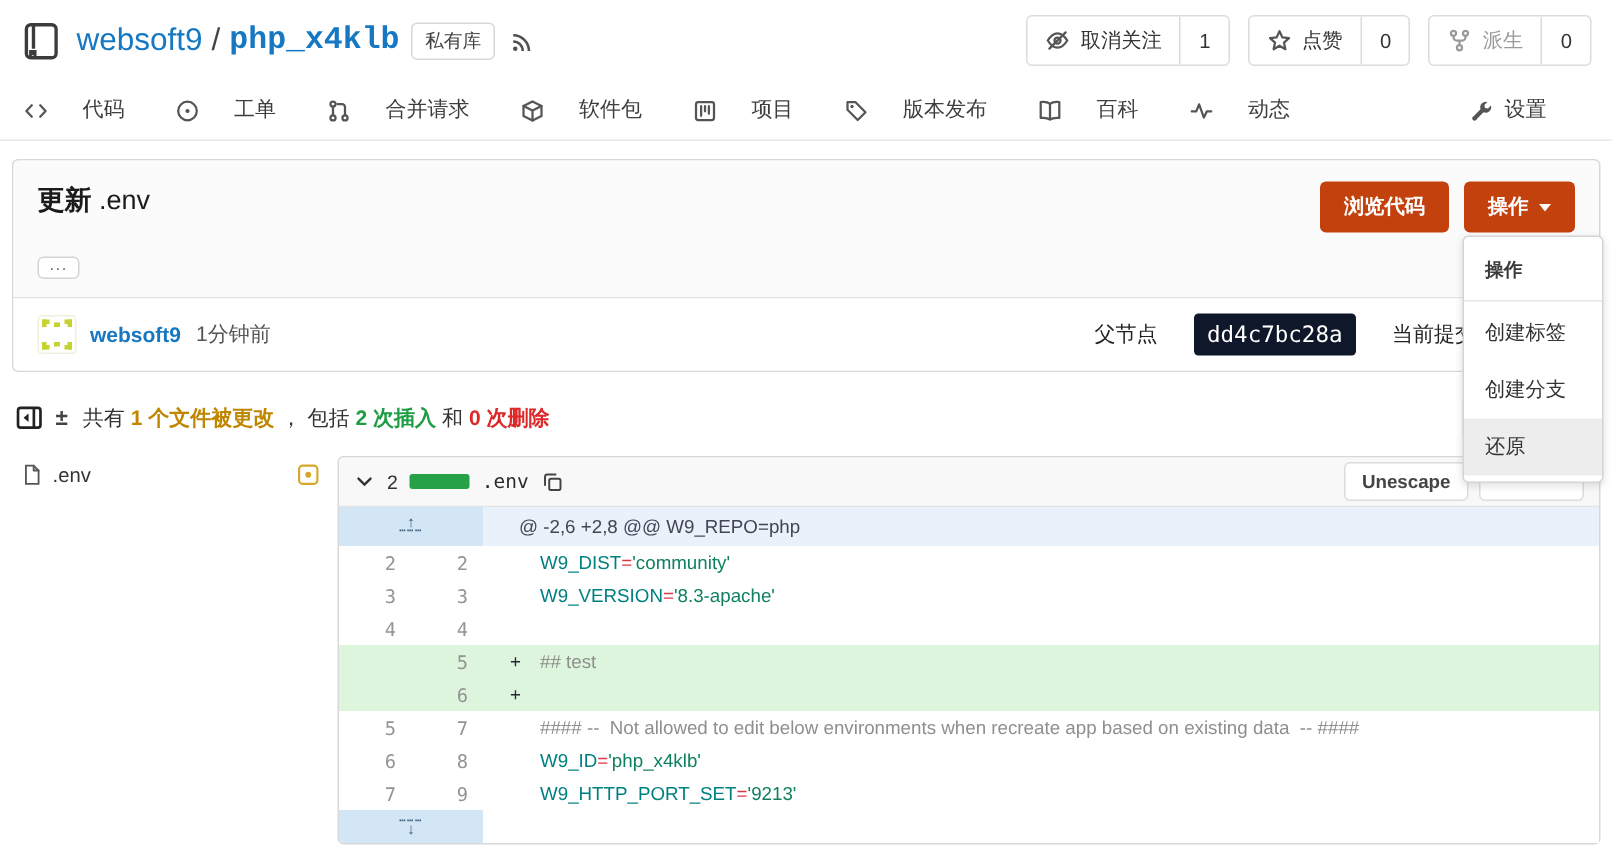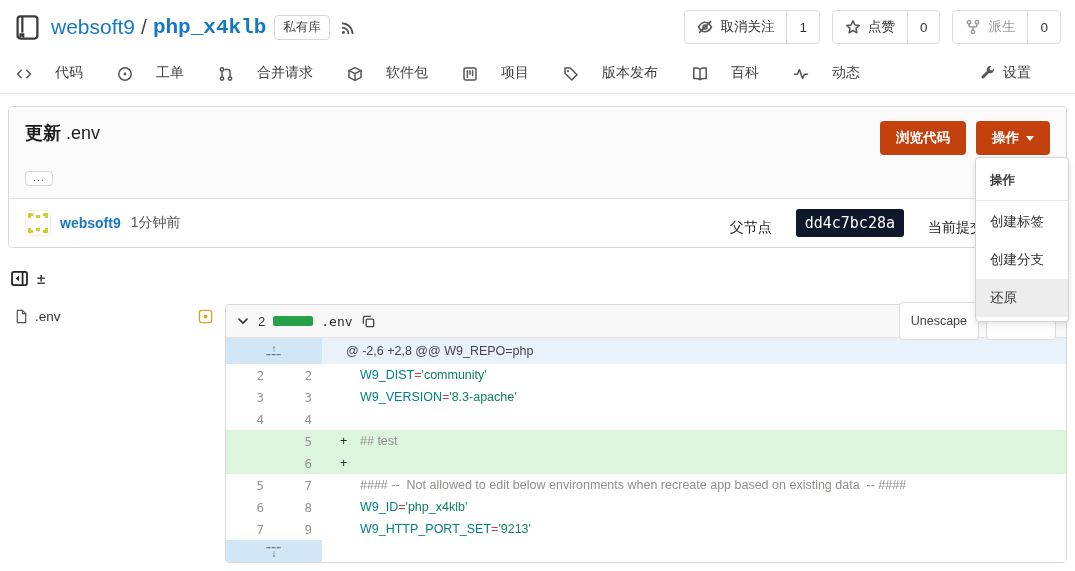--- a/index.html
+++ b/index.html
@@ -32,21 +32,21 @@
     overflow:hidden; background:#fff; font-size:13.5px; cursor:pointer;
   }
   .btn-group .main { display:flex; align-items:center; gap:7px; padding:7px 12px; }
   .btn-group .cnt { display:flex; align-items:center; padding:7px 12px; border-left:1px solid #dcdcdc; }
   .btn-group.muted .main span { color:#9a9a9a; }
   .btn-group.muted .ic { color:#aaa; }
 
   
   .nav-tabs { display:flex; align-items:center; padding:0 16px; height:42px; border-bottom:1px solid #e8e8e8; }
   .nav-item { display:flex; align-items:flex-end; gap:23px; margin-right:34px; color:#3e3e3e; cursor:pointer; font-size:14px; }
-  .nav-settings { margin-left:auto; margin-right:28px; display:flex; align-items:flex-start; gap:7px; cursor:pointer; }
+  .nav-settings { margin-left:auto; margin-right:28px; display:flex; align-items:flex-end; gap:7px; cursor:pointer; }
 
   
   .main-wrap { padding:12px 8px 0 8px; }
 
   .commit-box { border:1px solid #d8d8d9; border-radius:4px; overflow:visible; }
   .commit-head { background:#fbfbfc; padding:14px 16px 12px 16px; border-radius:4px 4px 0 0; position:relative; }
   .commit-title-row { display:flex; align-items:flex-start; }
   .commit-title { font-size:18px; font-weight:700; color:#1b1b1b; }
   .commit-title .fname { font-weight:400; }
   .commit-head-btns { margin-left:auto; display:flex; gap:10px; }
@@ -56,21 +56,21 @@
   }
   .caret-down { width:0; height:0; border-left:4px solid transparent; border-right:4px solid transparent; border-top:5px solid #fff; }
   .ellipsis-btn {
     margin-top:16px; display:inline-block; border:1px solid #d4d4d5; border-radius:4px;
     background:#fff; color:#666; font-size:11px; letter-spacing:1px; padding:1px 7px 4px 7px; cursor:pointer; line-height:8px;
   }
   .commit-meta { border-top:1px solid #e3e3e4; background:#fff; padding:10px 16px; display:flex; align-items:center; border-radius:0 0 4px 4px; }
   .avatar { width:26px; height:26px; border-radius:3px; background:#fff; border:1px solid #f0f0e0; margin-right:9px; }
   .author-name { font-weight:600; margin-right:10px; }
   .commit-time { color:#555; }
-  .commit-shas { margin-left:auto; display:flex; align-items:flex-end; gap:24px; }
+  .commit-shas { margin-left:auto; display:flex; align-items:center; gap:24px; }
   .sha-label { color:#222; }
   .sha-btn {
     background:#0f172a; color:#fff; border-radius:3px; padding:5px 9px; font-size:15px; cursor:pointer; border:none;
   }
   .sha-btn.clipped { width:42px; overflow:hidden; text-align:left; }
 
   
   .diff-summary { display:flex; align-items:center; margin:15px 2px 10px 2px; }
   .diff-summary .ic { margin-right:8px; color:#222; }
   .pm { font-size:15px; font-weight:600; color:#444; margin-right:10px; }
@@ -96,21 +96,21 @@
   .diff-file-header {
     display:flex; align-items:center; background:#f8f8f9; border-bottom:1px solid #e3e3e4;
     padding:4px 10px; height:33px; border-radius:4px 4px 0 0; gap:8px;
   }
   .dfh-count { font-size:13px; color:#333; }
   .stat-bar { width:40px; height:10px; border-radius:2px; background:#26a148; }
   .dfh-name { font-size:13px; color:#2b2b2b; font-family:"DejaVu Sans Mono","Liberation Mono",monospace; }
   .dfh-right { margin-left:auto; display:flex; gap:7px; }
   .small-btn {
     border:1px solid #dcdcdc; background:#fff; border-radius:4px; padding:4px 11px;
-    font-size:12.5px; color:#444; cursor:pointer; height:38px;
+    font-size:12.5px; color:#444; cursor:pointer; height:26px;font-weight:bold;
   }
   .small-btn.stub { width:70px; }
 
   table.diff-table { width:100%; border-collapse:collapse; font-size:12.5px; }
   td.ln {
     width:48px; text-align:right; padding:0 10px 0 0; color:#949494; background:#fff;
     font-family:"DejaVu Sans Mono","Liberation Mono",monospace; user-select:none;
   }
   td.codecell { padding:0 4px 0 18px; white-space:pre; font-family:Liberation Sans, sans-serif; color:#24292e; }
   tr.drow { height:22px; }
@@ -336,20 +336,23 @@
 
   <div class="diff-summary">
     <span class="ic">
       <svg width="19" height="19" viewBox="0 0 16 16" fill="none" stroke="currentColor" stroke-width="1.5">
         <rect x="1.7" y="2.5" width="12.6" height="11" rx="1.5"></rect>
         <line x1="10.6" y1="2.5" x2="10.6" y2="13.5"></line>
         <path d="M7.6 5.6 L4.8 8 L7.6 10.4 Z" fill="currentColor" stroke="none"></path>
       </svg>
     </span>
     <span class="pm">±</span>
+    <span class="sum-text">
+      <span>共有</span><span class="sum-orange">1 个文件被更改</span><span>，</span><span>包括</span><span class="sum-green">2 次插入</span><span>和</span><span class="sum-red">0 次删除</span>
+    </span>
     <div class="summary-btns">
       <button class="icon-btn">
         <svg width="16" height="16" viewBox="0 0 16 16" fill="none" stroke="currentColor" stroke-width="1.5" stroke-linecap="round">
           <path d="M2.2 5.2 L4.8 7.5 2.2 9.8"></path>
           <line x1="7.2" y1="4.6" x2="14" y2="4.6"></line>
             <line x1="7.2" y1="7.5" x2="14" y2="7.5"></line>
             <line x1="7.2" y1="10.4" x2="14" y2="10.4"></line>
         </svg>
       </button>
       <button class="icon-btn stub"></button>

